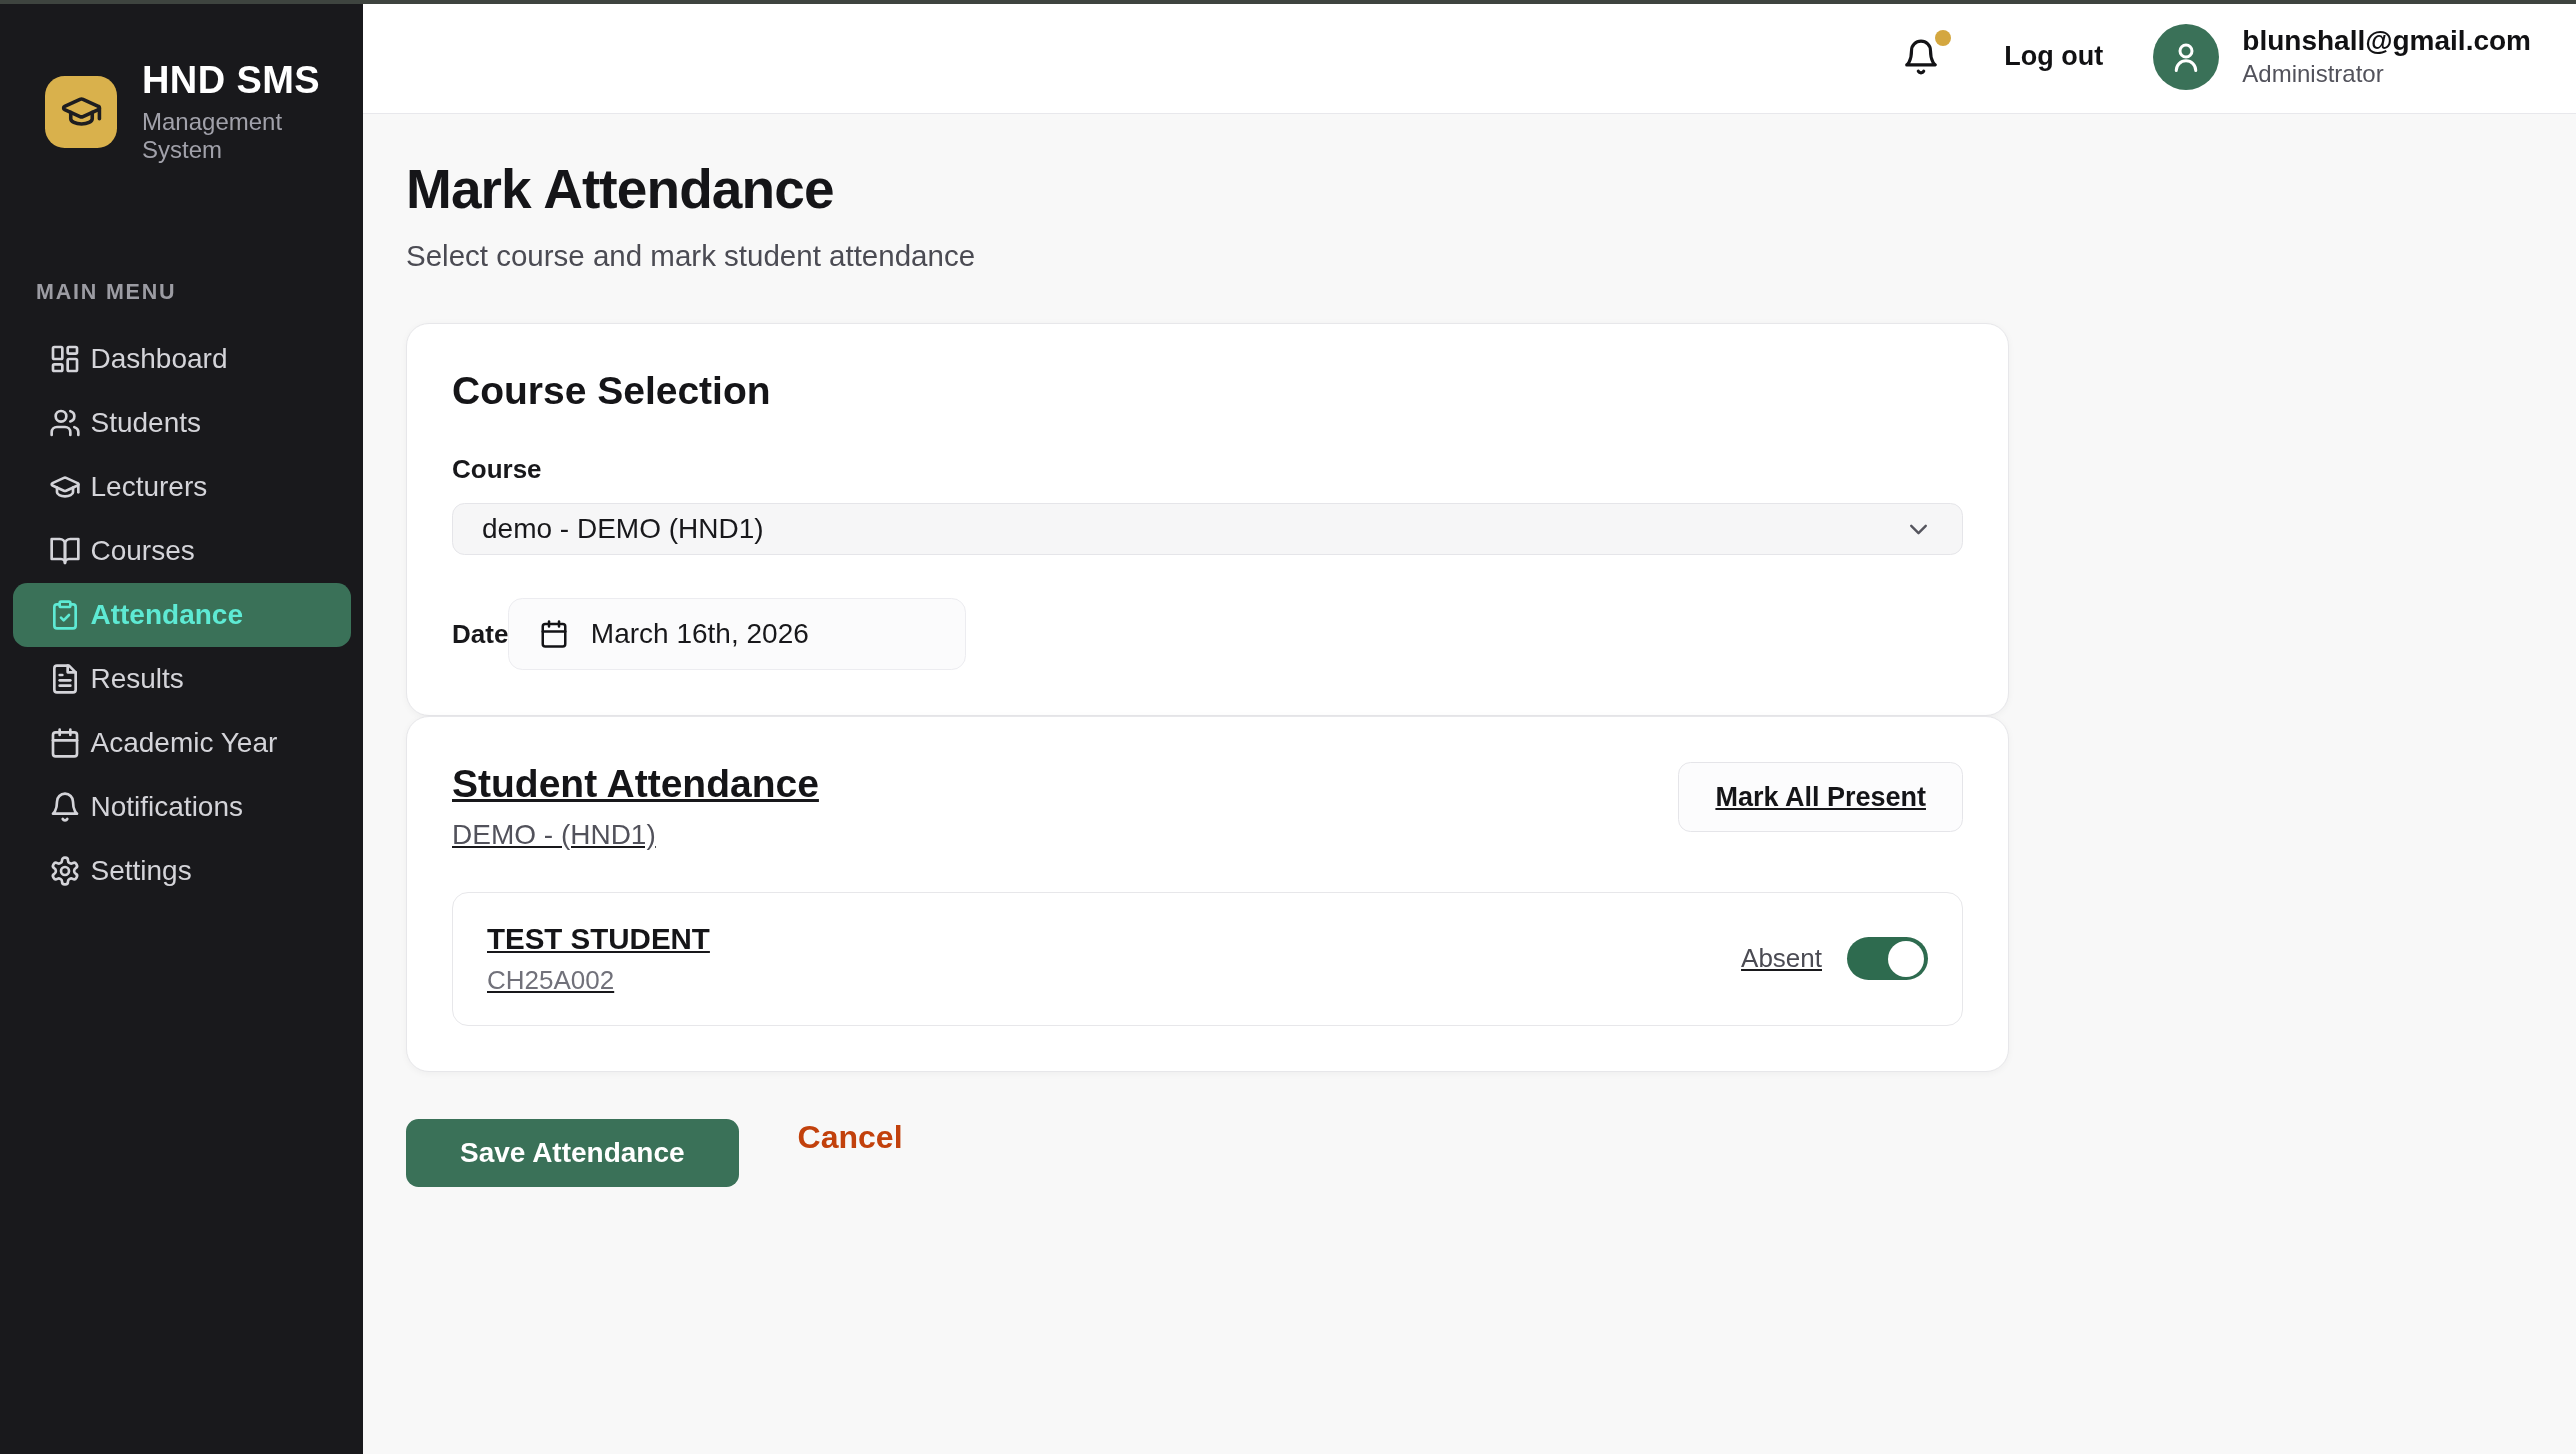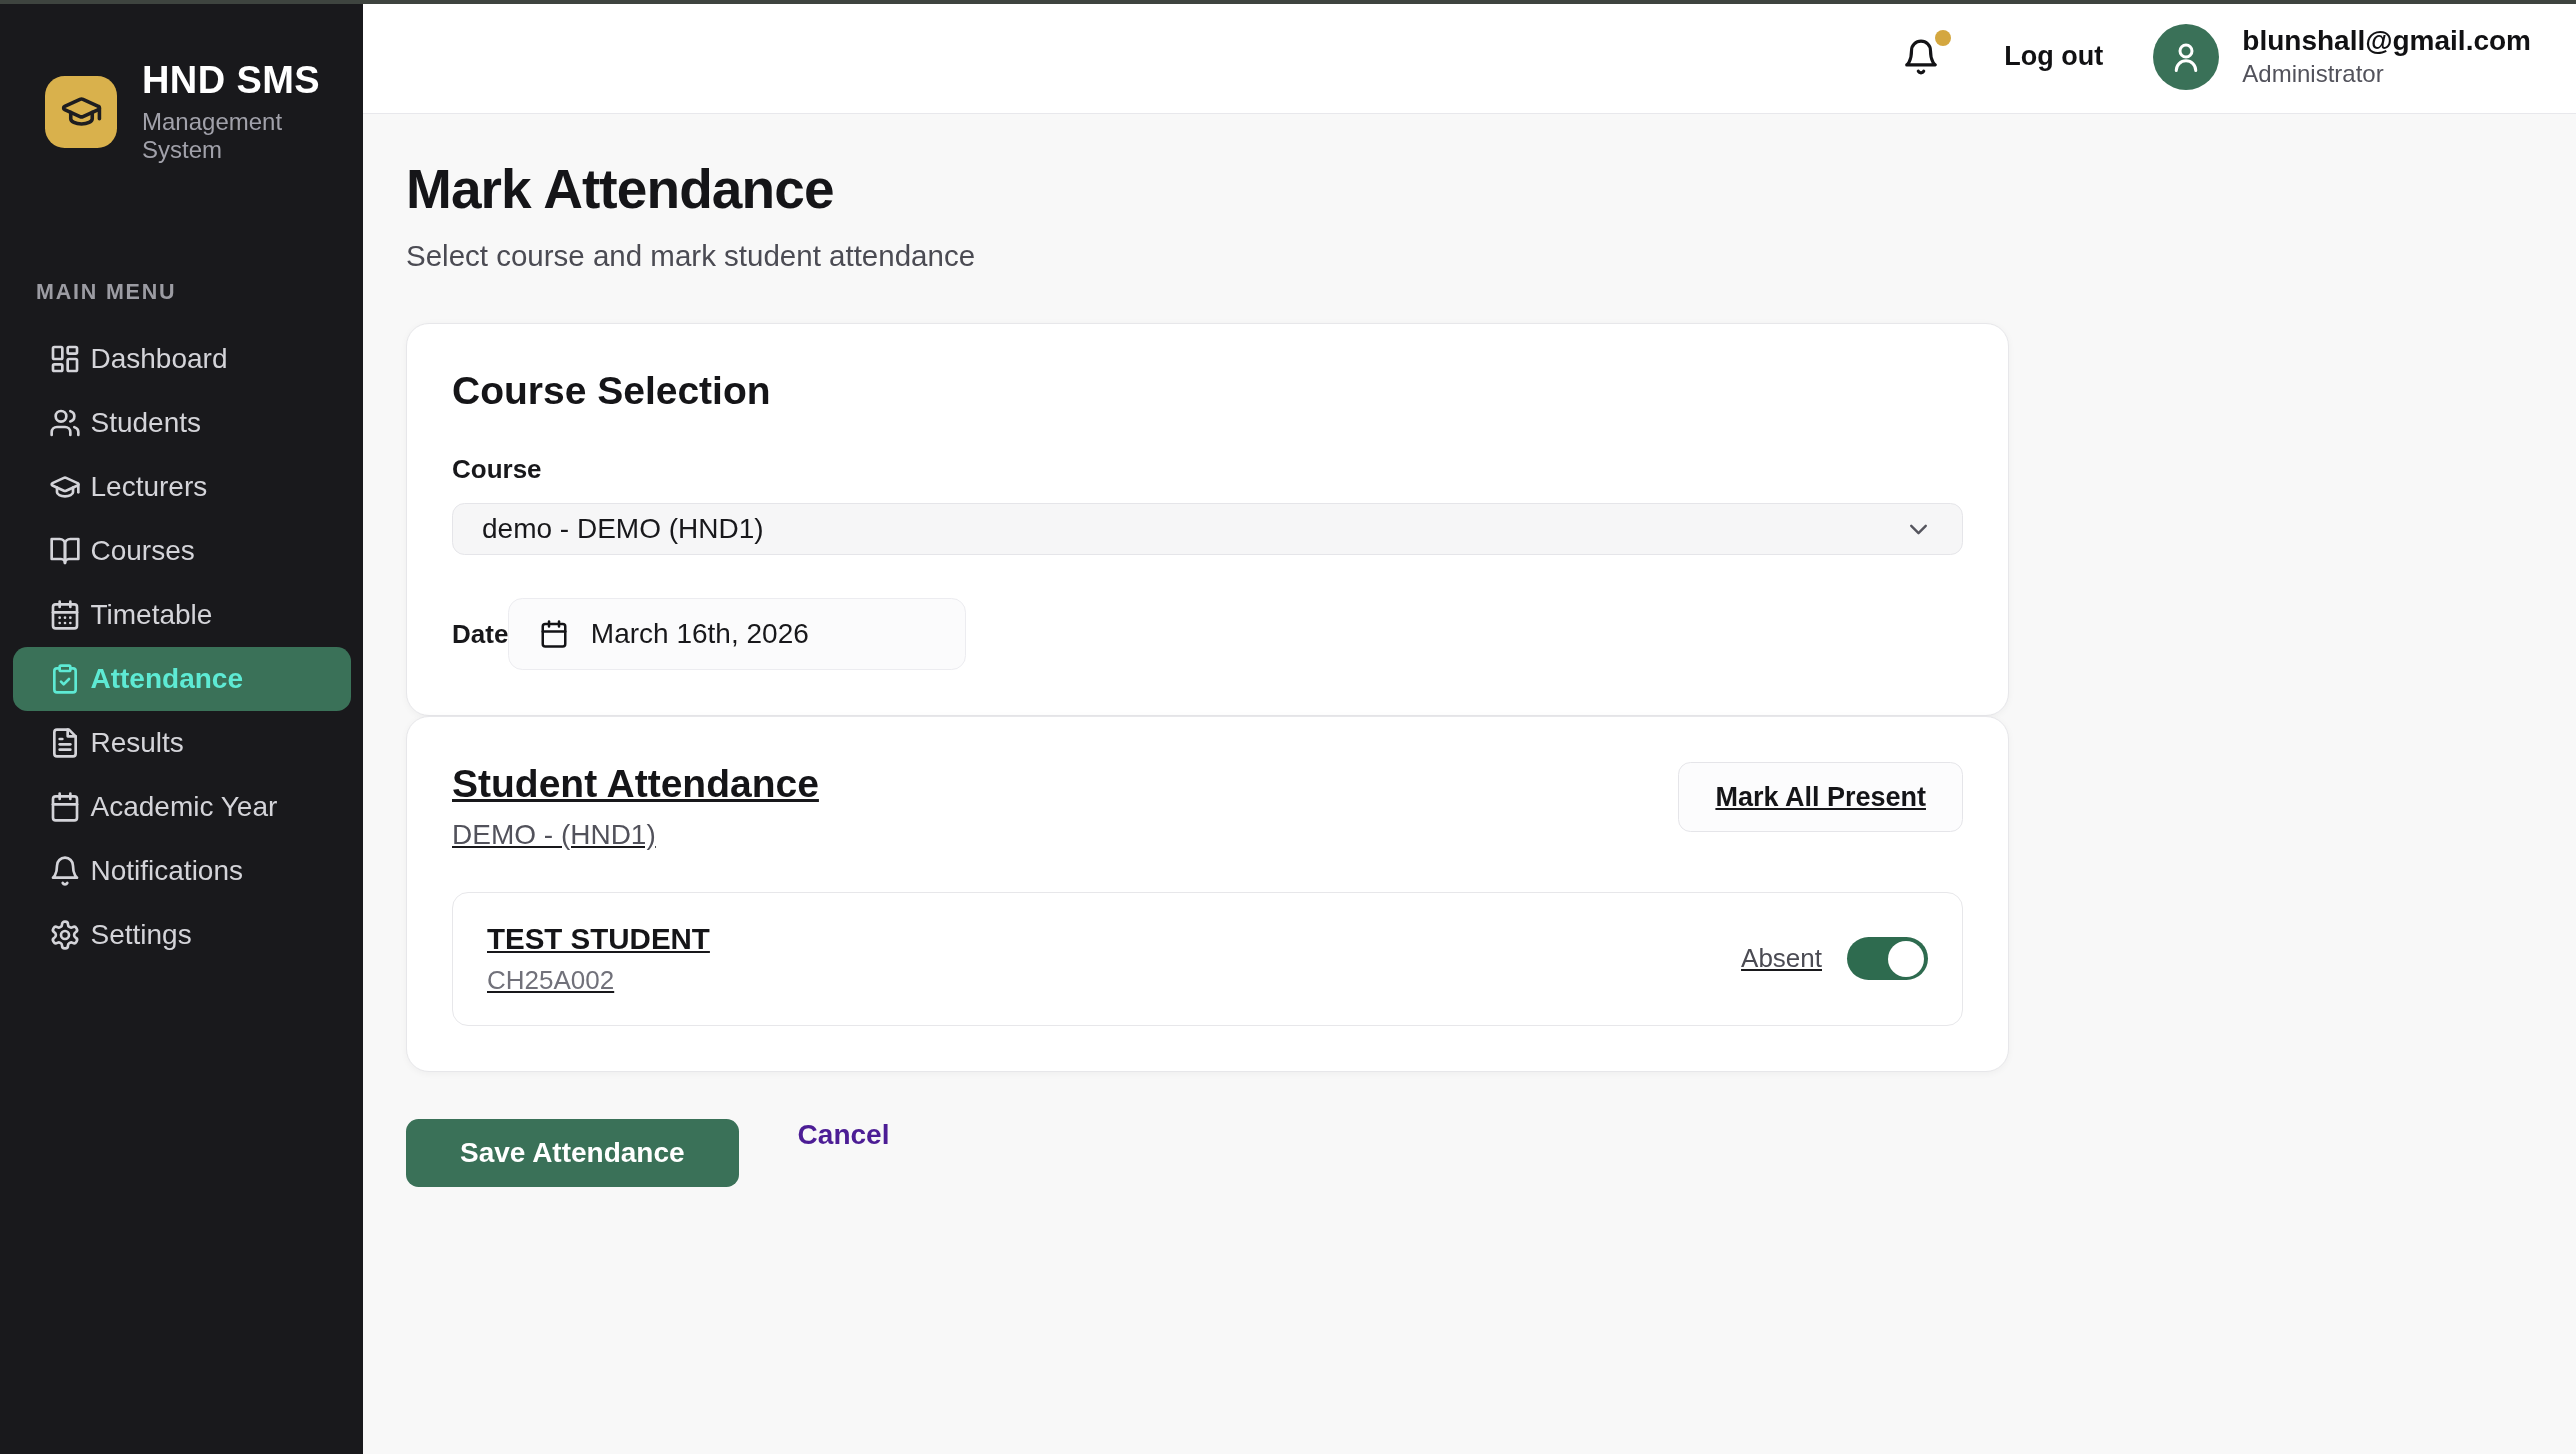--- a/index.html
+++ b/index.html
@@ -70,21 +70,21 @@
   .student-id{font-size:26px;color:#71717a;margin-top:9px;}
   .status{display:flex;align-items:center;gap:25px;}
   .status-label{font-size:26px;color:#4b4b53;}
   .toggle{width:81px;height:43px;border-radius:21.5px;background:#d1d1d6;position:relative;cursor:pointer;flex-shrink:0;}
   .toggle .knob{position:absolute;top:3.6px;left:3.6px;width:36px;height:36px;border-radius:50%;background:#ffffff;}
   .toggle.on{background:var(--toggle-green);}
   .toggle.on .knob{left:auto;right:3.6px;}
 
   .actions{margin-top:47px;display:flex;align-items:flex-start;gap:59px;}
   .save-btn{height:68px;padding:0 54px;background:var(--brand-green);border:none;border-radius:12.5px;color:#ffffff;font-size:28px;font-weight:600;cursor:pointer;font-family:inherit;}
-  .cancel-btn{background:none;border:none;font-size:28px;font-weight:600;color:#4c1d95;cursor:pointer;font-family:inherit;}
+  .cancel-btn{background:none;border:none;font-size:32px;font-weight:600;color:#c2410c;cursor:pointer;font-family:inherit;}
 </style>
 </head>
 <body>
 
 <div class="top-strip"></div>
 
 <div class="app">
 
   <aside class="sidebar">
     <div class="brand">
@@ -139,37 +139,20 @@
         <span>Lecturers</span>
       </div>
       <div class="menu-item">
         <span style="display:flex;">
             <svg viewBox="0 0 24 24" fill="none" stroke="currentColor" stroke-width="2" stroke-linecap="round" stroke-linejoin="round">
               <path d="M2 3h6a4 4 0 0 1 4 4v14a3 3 0 0 0-3-3H2z"></path>
               <path d="M22 3h-6a4 4 0 0 0-4 4v14a3 3 0 0 1 3-3h7z"></path>
             </svg>
           </span>
         <span>Courses</span>
-      </div>
-      <div class="menu-item">
-        <span style="display:flex;">
-            <svg viewBox="0 0 24 24" fill="none" stroke="currentColor" stroke-width="2" stroke-linecap="round" stroke-linejoin="round">
-              <path d="M8 2v4"></path>
-              <path d="M16 2v4"></path>
-              <rect width="18" height="18" x="3" y="4" rx="2"></rect>
-              <path d="M3 10h18"></path>
-              <path d="M8 14h.01"></path>
-              <path d="M12 14h.01"></path>
-              <path d="M16 14h.01"></path>
-              <path d="M8 18h.01"></path>
-              <path d="M12 18h.01"></path>
-              <path d="M16 18h.01"></path>
-            </svg>
-          </span>
-        <span>Timetable</span>
       </div>
       <div class="menu-item active">
         <span style="display:flex;">
             <svg viewBox="0 0 24 24" fill="none" stroke="currentColor" stroke-width="2" stroke-linecap="round" stroke-linejoin="round">
               <rect width="8" height="4" x="8" y="2" rx="1" ry="1"></rect>
               <path d="M16 4h2a2 2 0 0 1 2 2v14a2 2 0 0 1-2 2H6a2 2 0 0 1-2-2V6a2 2 0 0 1 2-2h2"></path>
               <path d="m9 14 2 2 4-4"></path>
             </svg>
           </span>
         <span>Attendance</span>

